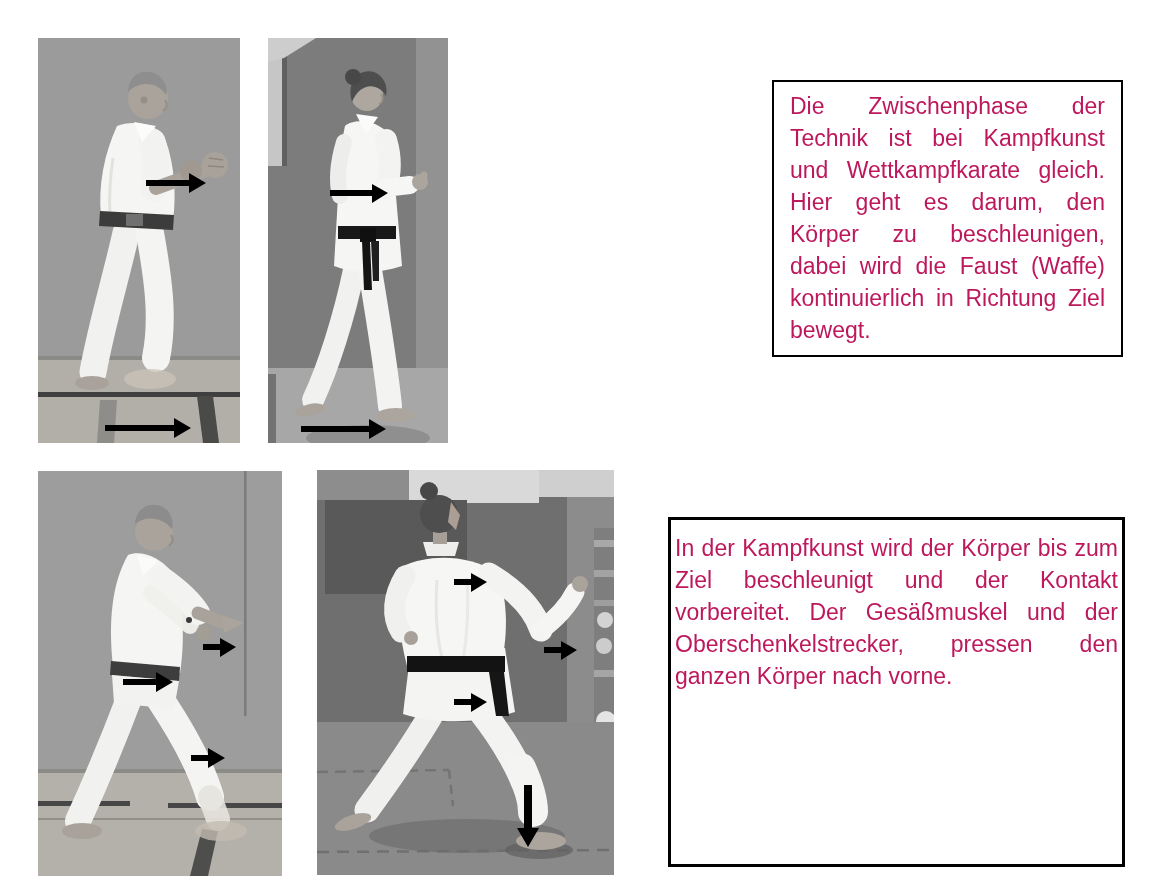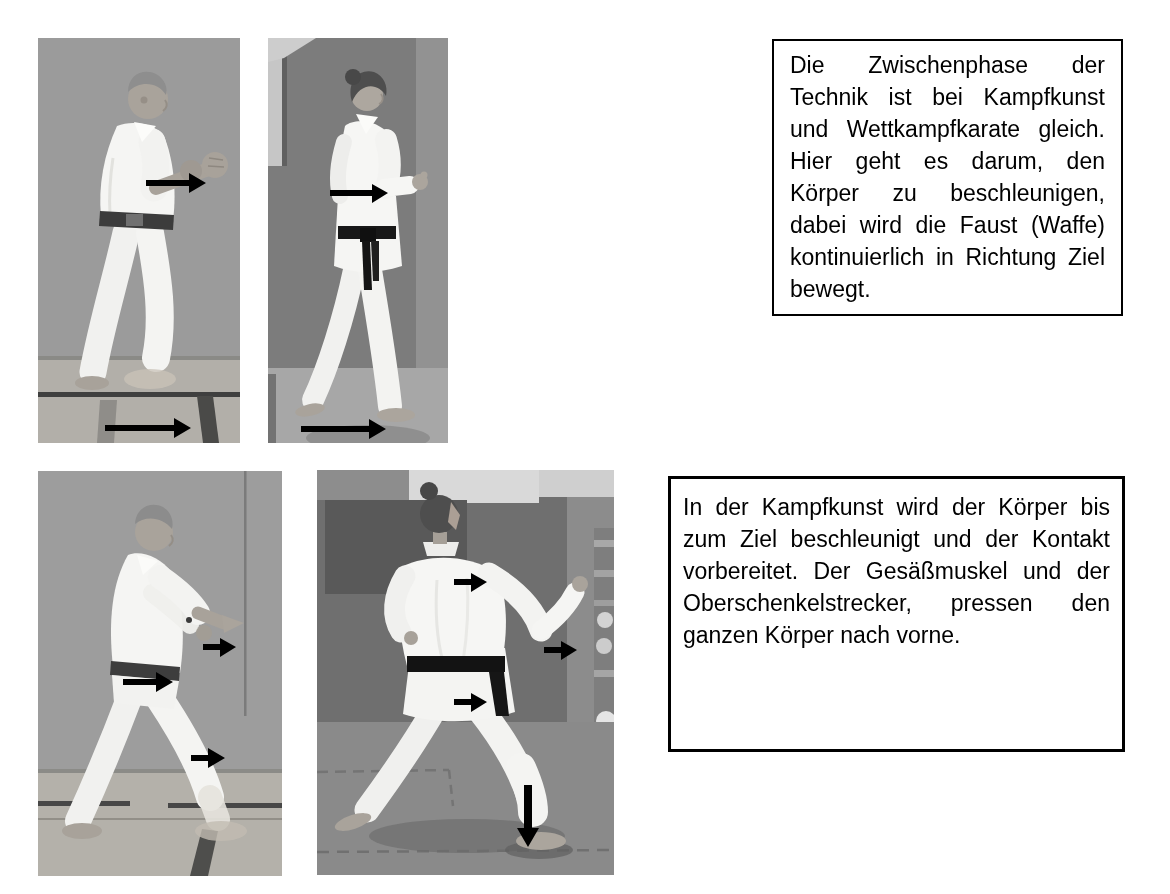--- a/index.html
+++ b/index.html
@@ -13,37 +13,38 @@
   figure.photo{position:absolute;margin:0;padding:0;}
   figure.photo svg{display:block;width:100%;height:100%;}
   .photo-1{left:38px;top:38px;width:202px;height:405px;}
   .photo-2{left:268px;top:38px;width:180px;height:405px;}
   .photo-3{left:38px;top:471px;width:244px;height:405px;}
   .photo-4{left:317px;top:470px;width:297px;height:405px;}
   .textbox{
     position:absolute;
     box-sizing:border-box;
     background:#ffffff;
-    color:#000000;
+    color:#be185d;
     font-size:23px;
     line-height:32px;
     text-align:justify;
     letter-spacing:0;
     hyphens:none;
+    margin-top:41px;
   }
   .textbox p{margin:0;padding:0;}
   .textbox-1{
     left:772px;top:39px;width:351px;height:277px;
     border:2px solid #000000;
     padding:8px 16px;
   }
   .textbox-2{
-    left:668px;top:476px;width:457px;height:276px;
+    left:668px;top:476px;width:457px;height:350px;
     border:3px solid #000000;
-    padding:12px 12px;
+    padding:12px 4px;
   }
 </style>
 </head>
 <body>
 
 <div class="page">
 
   <figure class="photo photo-1" aria-label="Schwarzweißfoto: Mann im Karateanzug, Seitenansicht nach rechts, Zwischenphase im Gehen; Pfeil nach vorne an der Faust und Pfeil nach vorne am Boden bei den Füßen">
     <svg viewBox="0 0 202 405" preserveAspectRatio="none">
       <g>

